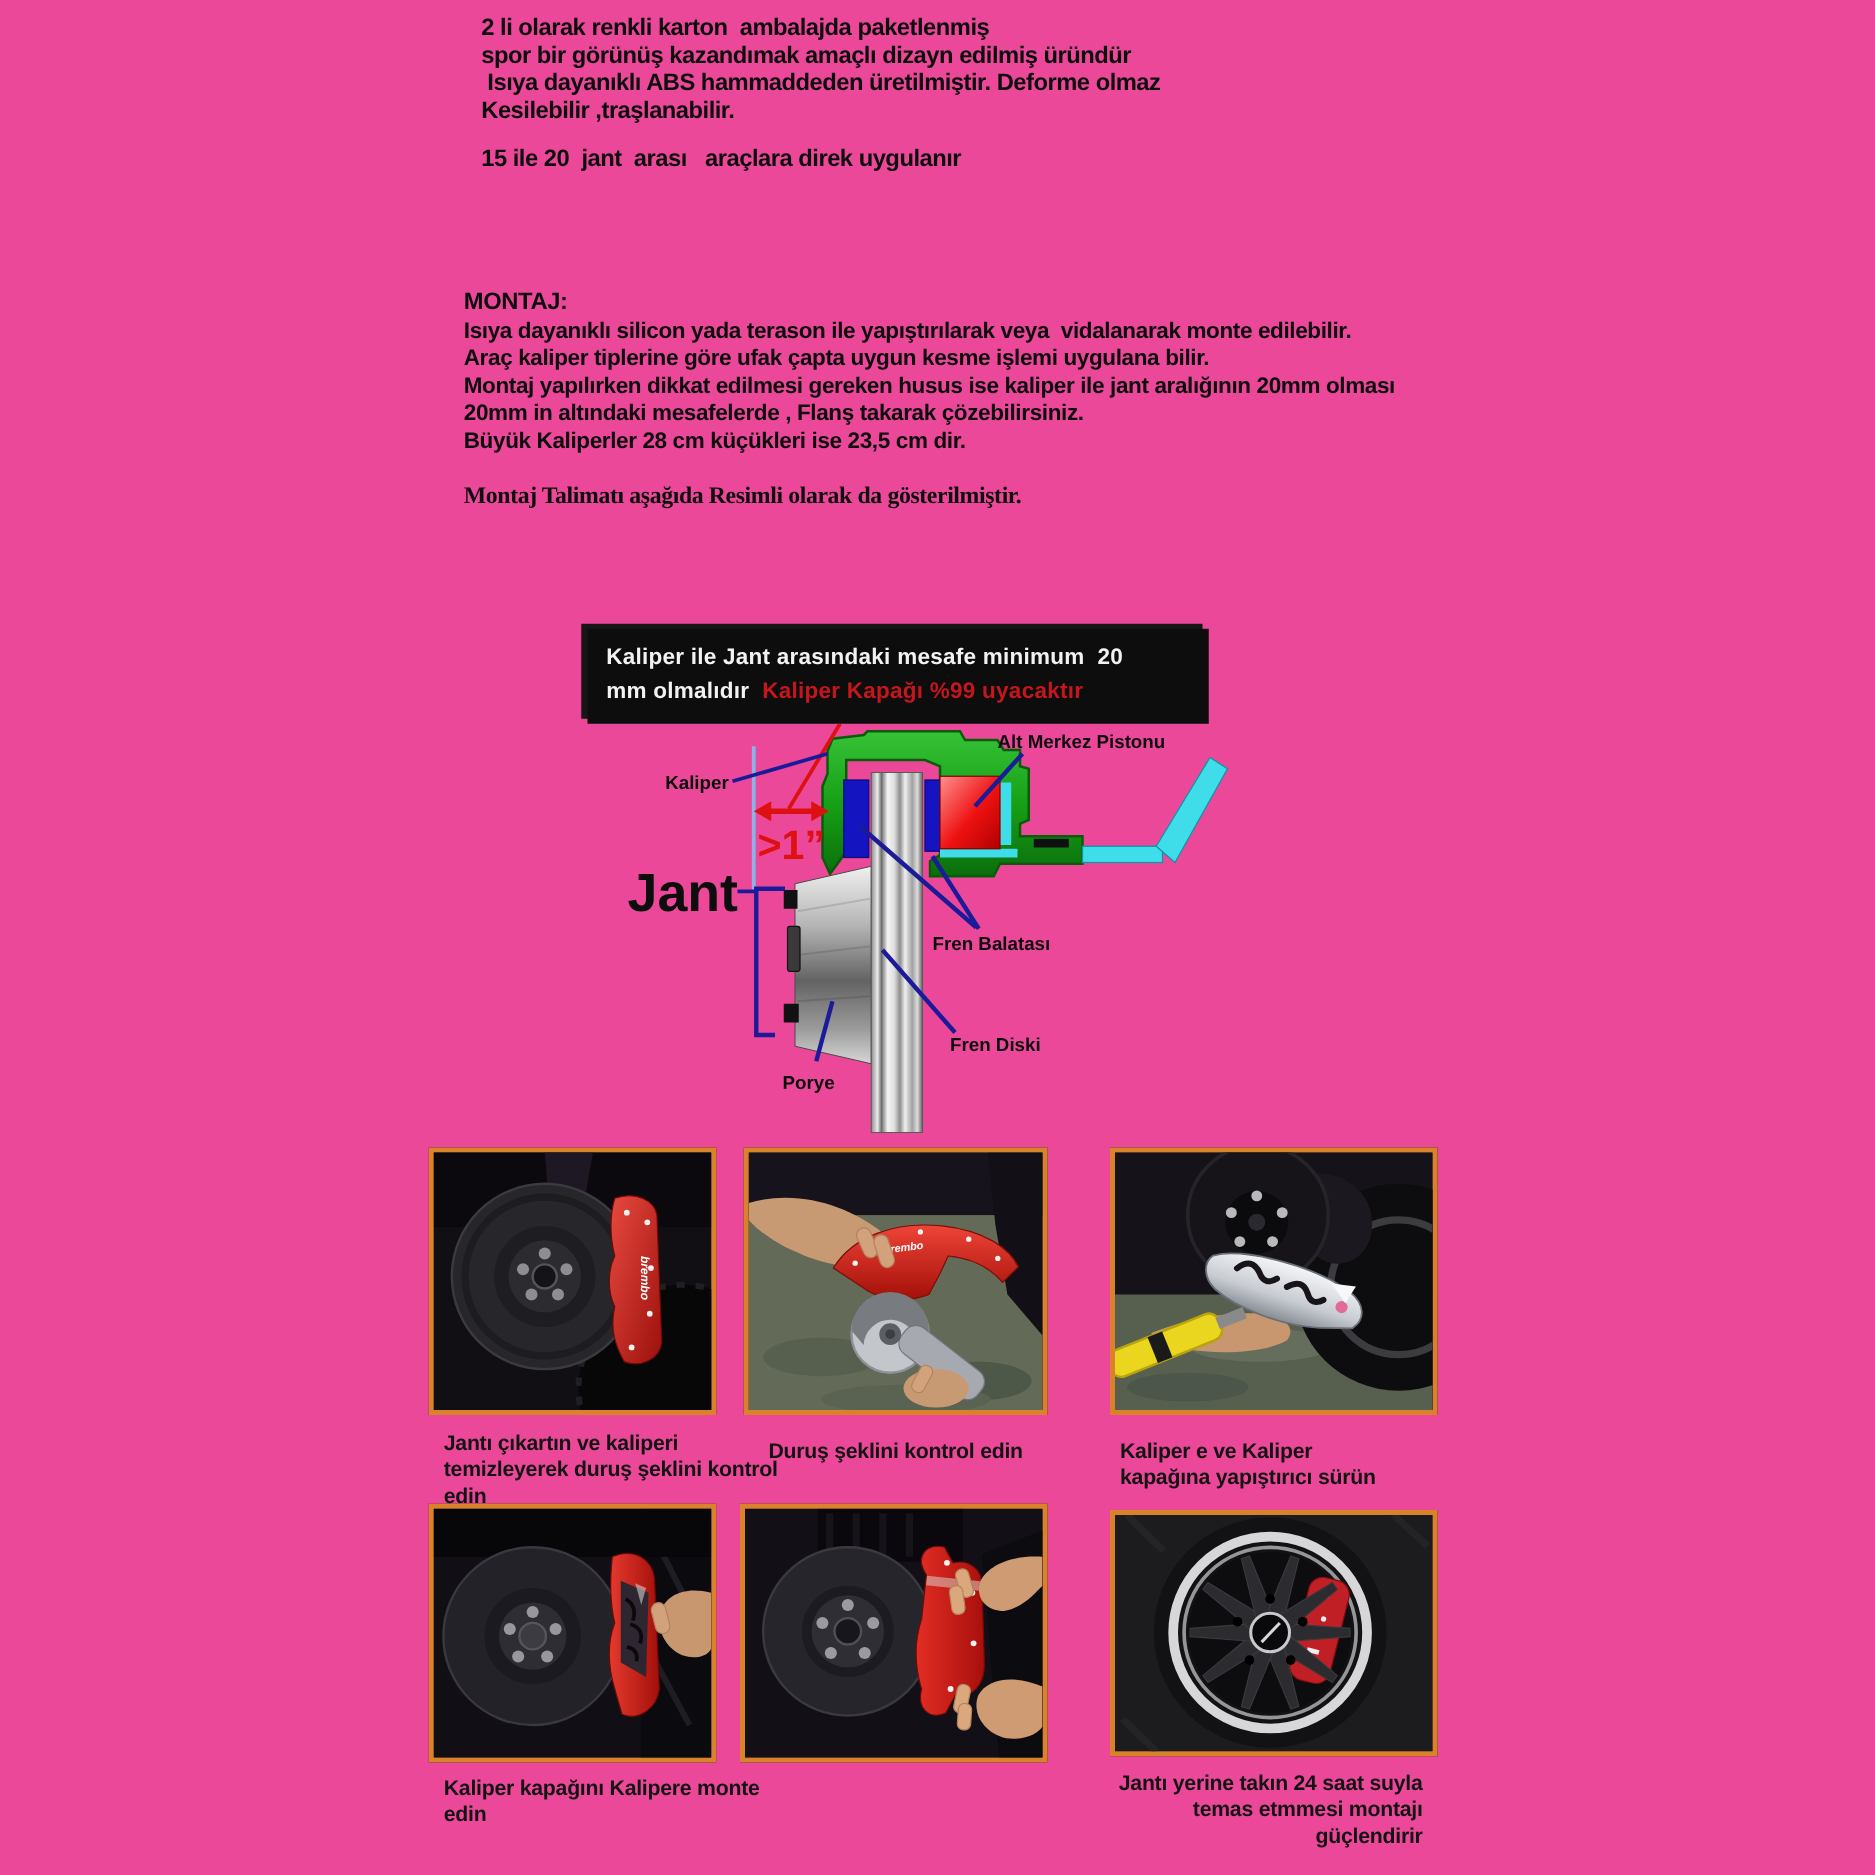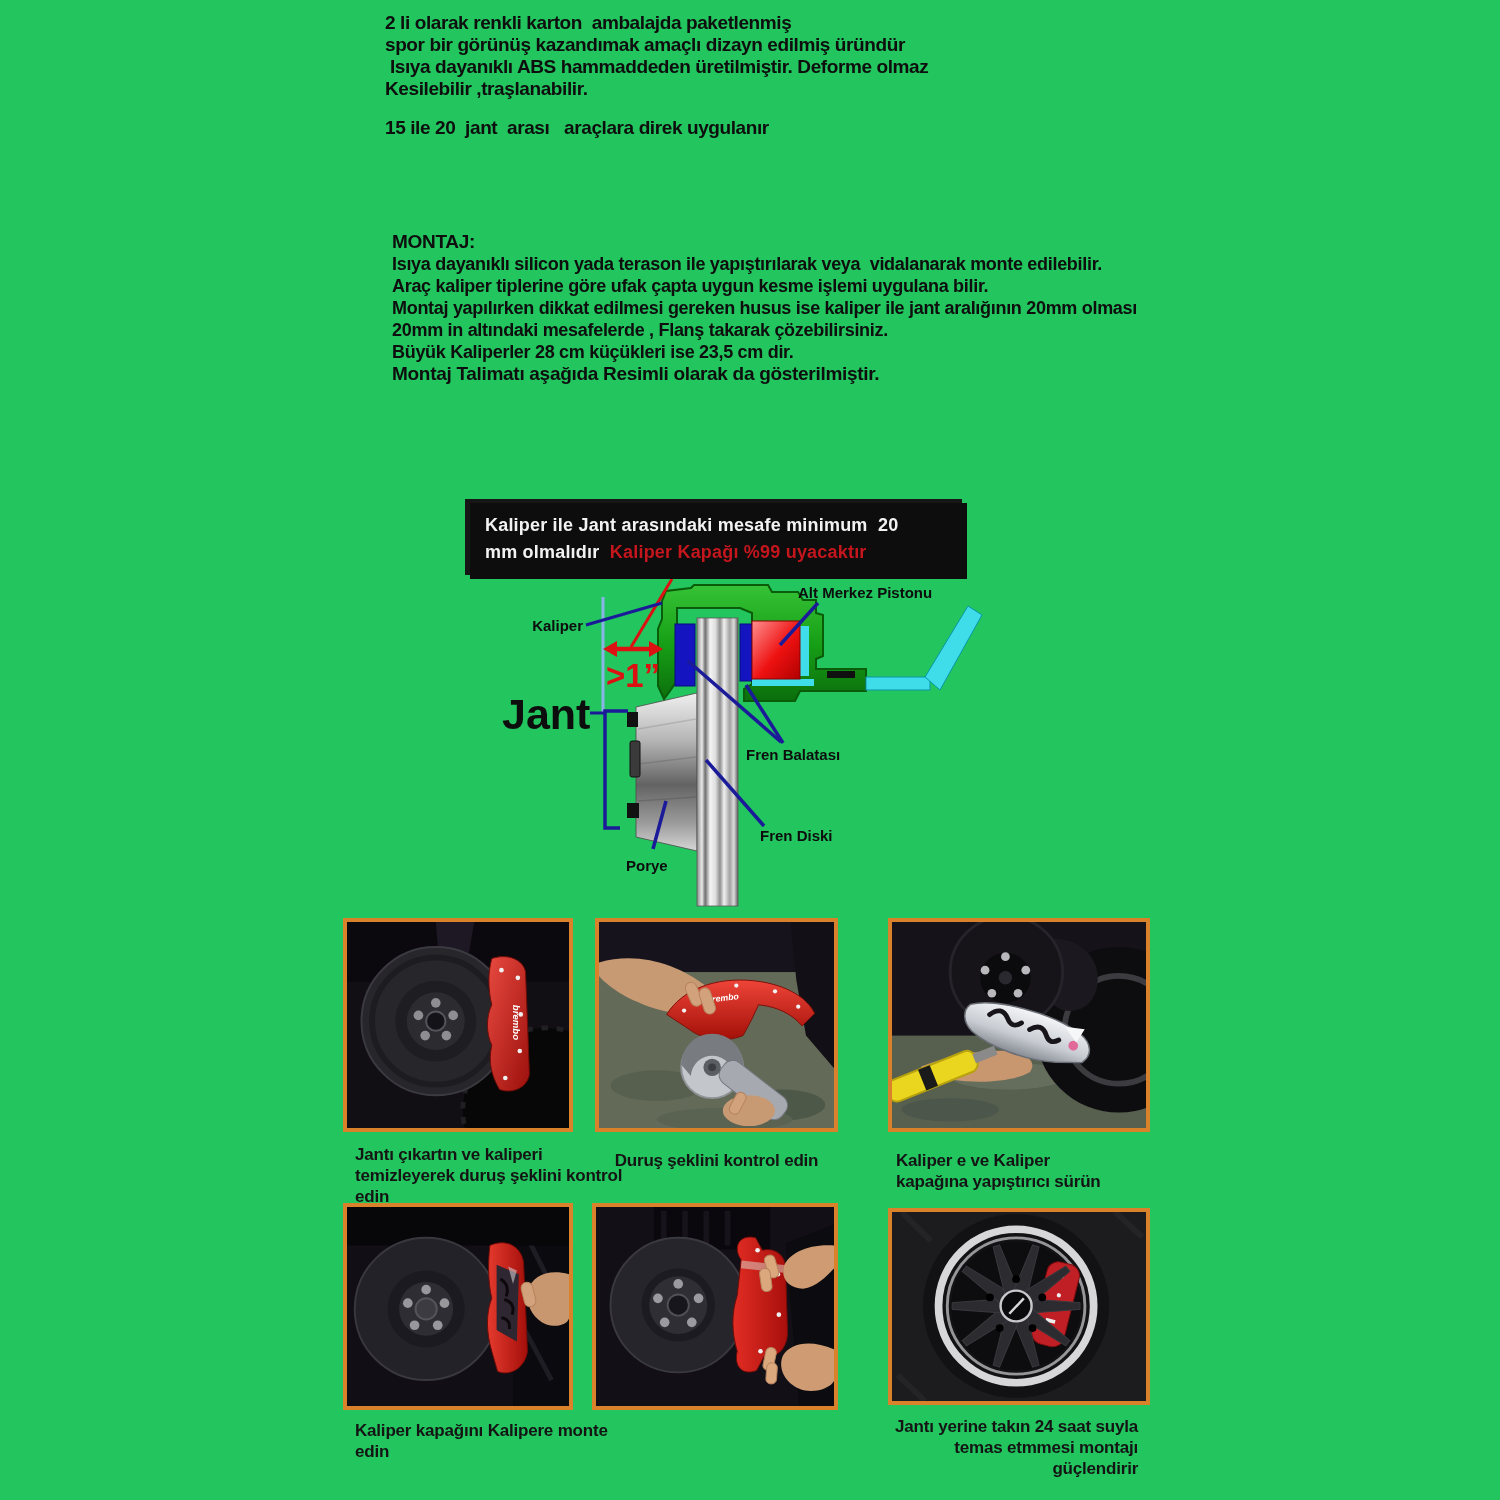--- a/index.html
+++ b/index.html
@@ -1,24 +1,24 @@
 <!DOCTYPE html>
 <html><head>
 <meta charset="utf-8">
 <style>
   html,body{margin:0;padding:0;background:#ffffff;}
-  .canvas{position:relative;width:1500px;height:1500px;background:#22c55e;overflow:hidden;
+  .canvas{position:relative;width:1500px;height:1500px;background:#ec4899;overflow:hidden;
           font-family:"Liberation Sans",sans-serif;color:#101010;}
   .tline{white-space:pre;font-weight:bold;font-size:19px;line-height:22px;letter-spacing:-0.4px;color:#0e0e0e;}
   .intro{position:absolute;left:385px;top:12px;}
   .fitment{margin-top:17px;}
-  .montaj{position:absolute;left:392px;top:231px;}
+  .montaj{position:absolute;left:371px;top:231px;}
   .montaj .tline{font-size:18px;letter-spacing:-0.3px;}
   .montaj .heading{font-size:19px;}
-  .montaj .footer{font-size:19px;}
+  .montaj .footer{margin-top:23px;font-size:19px;font-family:Liberation Serif, serif;}
   .banner{position:absolute;left:470px;top:503px;width:497px;height:76px;background:#0d0d0d;
           box-sizing:border-box;padding:9px 15px;box-shadow:-5px -4px 0 #161616;}
   .bline{white-space:pre;font-weight:bold;font-size:18px;line-height:27px;letter-spacing:0.2px;color:#f2f2f2;}
   .bline .red{color:#c5161d;}
   .diagram{position:absolute;left:450px;top:579px;width:560px;height:332px;}
   .photo-frame{position:absolute;border:4px solid #d9822b;box-sizing:border-box;background:#141118;
                box-shadow:inset 0 0 0 2px rgba(45,24,6,0.65);}
   .photo-frame svg{display:block;width:100%;height:100%;}
   .caption{position:absolute;font-weight:bold;font-size:17px;line-height:21px;letter-spacing:-0.2px;
            color:#141414;white-space:pre-line;}

